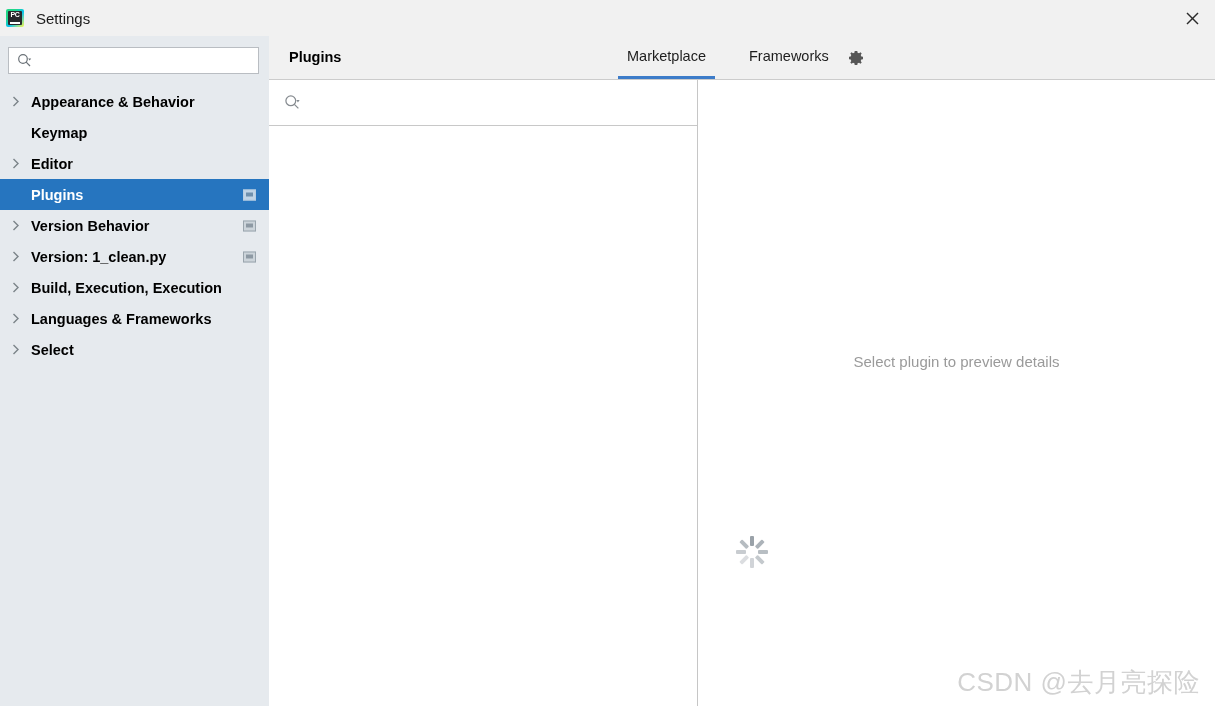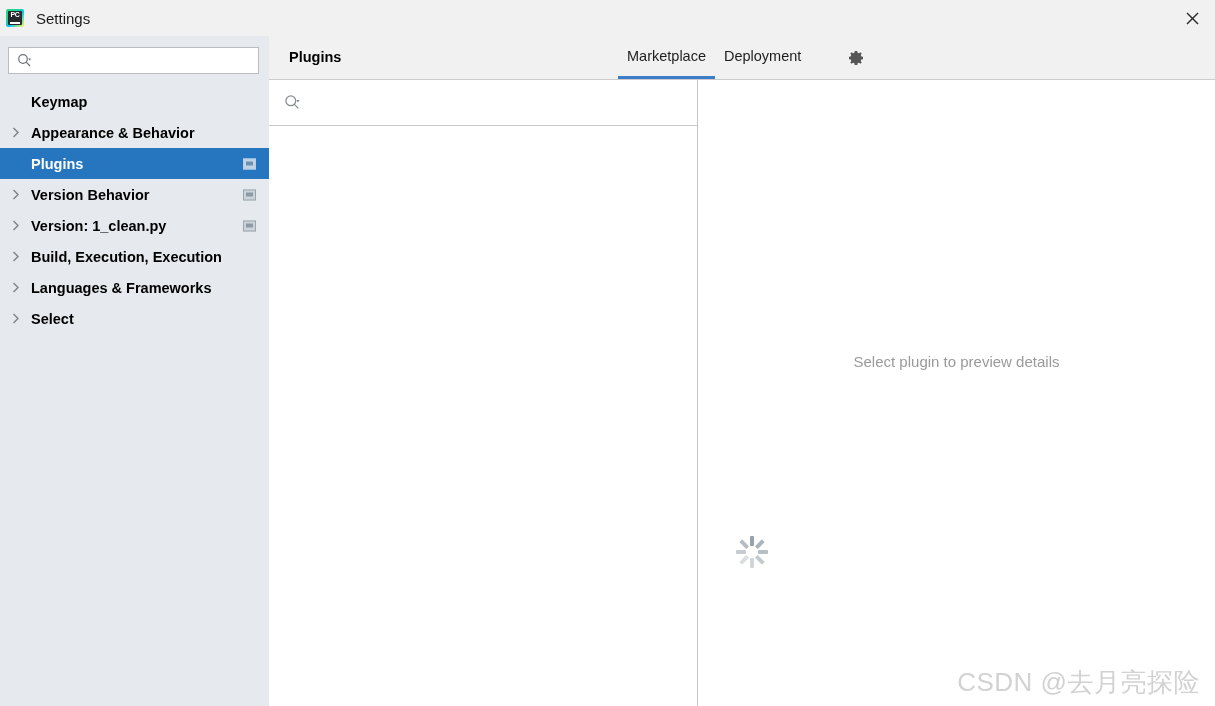--- a/index.html
+++ b/index.html
@@ -194,20 +194,21 @@
     font-weight: bold;
     color: #000000;
     font-family: "Liberation Sans", sans-serif;
   }
   .tabs {
     position: absolute;
     left: 349px; top: 0;
     height: 44px;
     display: flex;
     align-items: flex-start;
+    gap: 25px;
   }
   .tab {
     position: relative;
     height: 43px;
     padding: 12px 9px 0 9px;
     font-size: 14.5px;
     color: #1d1d1d;
     font-family: "Liberation Sans", sans-serif;
     box-sizing: border-box;
     cursor: default;
@@ -353,33 +354,41 @@
           <line x1="9.2" y1="9.2" x2="13" y2="13" stroke="#6a7177" stroke-width="1.2"></line>
           <polygon points="11.2,5.4 14.2,5.4 12.7,7.6" fill="#6a7177"></polygon>
         </svg>
       </span>
       <input type="text" placeholder="" style="">
     </div>
 
     <div class="tree">
 
       <div class="tree-item">
+        <span class="arrow">
+          <svg width="8" height="11" viewBox="0 0 8 11">
+              <polyline points="1.5,1 6,5.5 1.5,10" fill="none" stroke="#7b8389" stroke-width="1.4"></polyline>
+            </svg>
+        </span>
+        <span class="label">Appearance &amp; Behavior</span>
+      </div>
+
+      <div class="tree-item">
         <span class="arrow"></span>
         <span class="label">Keymap</span>
       </div>
 
       <div class="tree-item">
         <span class="arrow">
           <svg width="8" height="11" viewBox="0 0 8 11">
               <polyline points="1.5,1 6,5.5 1.5,10" fill="none" stroke="#7b8389" stroke-width="1.4"></polyline>
             </svg>
         </span>
-        <span class="label">Appearance &amp; Behavior</span>
-      </div>
-
+        <span class="label">Editor</span>
+      </div>
 
       <div class="tree-item selected">
         <span class="arrow"></span>
         <span class="label">Plugins</span>
         <span class="proj-icon">
           <span class="outer"></span>
             <span class="inner"></span>
         </span>
       </div>
 
@@ -442,21 +451,21 @@
   <div class="content">
 
     <div class="plugins-header">
       <div class="plugins-title">Plugins</div>
 
       <div class="tabs">
         <div class="tab active">
           <span>Marketplace</span>
         </div>
         <div class="tab">
-          <span>Deployment</span>
+          <span>Frameworks</span>
         </div>
       </div>
 
       <div class="gear-btn">
         <svg width="18" height="18" viewBox="0 0 18 18">
           <path fill="#565656" d="M9 5.8A3.2 3.2 0 1 0 9 12.2 3.2 3.2 0 0 0 9 5.8zm0 5.05A1.85 1.85 0 1 1 9 7.15a1.85 1.85 0 0 1 0 3.7z"></path>
           <path fill="#565656" d="M16 7.7l-1.7-.3a5.6 5.6 0 0 0-.6-1.45l1-1.4-1.25-1.25-1.4 1a5.6 5.6 0 0 0-1.45-.6L10.3 2h-2.6l-.3 1.7a5.6 5.6 0 0 0-1.45.6l-1.4-1L3.3 4.55l1 1.4a5.6 5.6 0 0 0-.6 1.45L2 7.7v2.6l1.7.3c.13.51.34 1 .6 1.45l-1 1.4 1.25 1.25 1.4-1c.45.27.94.47 1.45.6l.3 1.7h2.6l.3-1.7a5.6 5.6 0 0 0 1.45-.6l1.4 1 1.25-1.25-1-1.4c.27-.45.47-.94.6-1.45l1.7-.3v-2.6z"></path>
         </svg>
       </div>
     </div>

